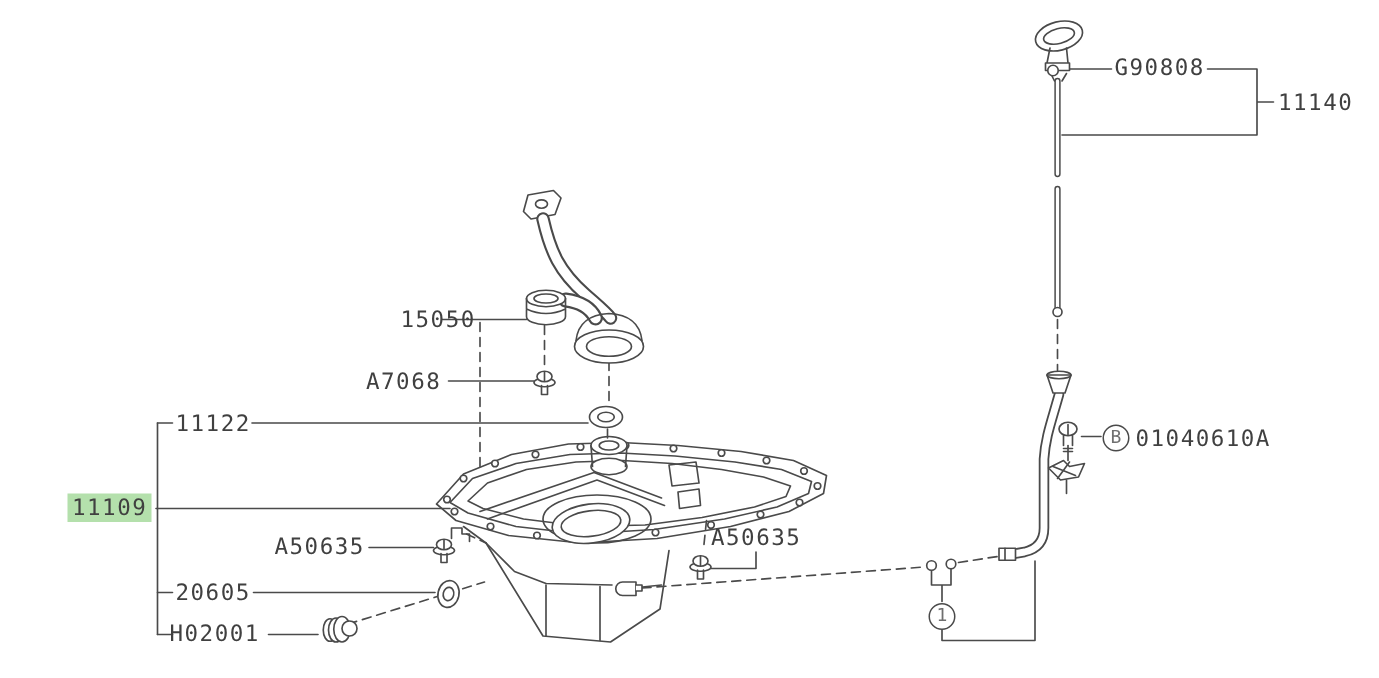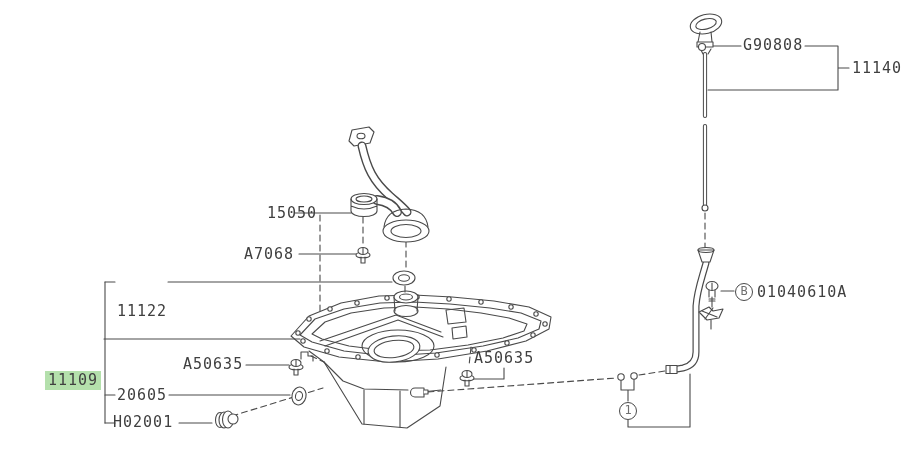--- a/index.html
+++ b/index.html
@@ -6,21 +6,21 @@
   #stage {
     position:relative; width:919px; height:452px; background:#ffffff;
     overflow:hidden; font-family:"DejaVu Sans Mono", monospace;
   }
   #stage svg { position:absolute; left:0; top:0; }
   .ln { stroke:#4a4a4a; stroke-width:1.1; fill:none; stroke-linecap:round; stroke-linejoin:round; }
   .label {
     position:absolute; font:15px/15px "DejaVu Sans Mono", monospace;
     letter-spacing:1px; color:#404040; white-space:nowrap;
   }
-  .label.hl { background:#b4e0ac; padding:2px 3px;margin-top:42px; }
+  .label.hl { background:#b4e0ac; padding:2px 3px; }
   .badge {
     position:absolute; width:18px; height:18px; box-sizing:border-box;
     border:1.3px solid #4a4a4a; border-radius:50%; background:#fff;
     color:#6f6f6f; font:12px/15px "DejaVu Sans Mono", monospace; text-align:center;
   }
 </style>
 </head>
 <body>
 
 <div id="stage">
@@ -185,21 +185,21 @@
       <path d="M712,297 V307"></path>
       <ellipse cx="712" cy="286" rx="6" ry="4.5" fill="#fff"></ellipse>
       <path d="M712,283 V290 M709,290 V297 M715,290 V297 M709,299 H715 M709,301 H715"></path>
       <path d="M699,312 L709,307 L713,311 L723,309 L719,318 L707,320 Z" fill="#fff"></path>
       <path d="M702,311 L717,317 M713,308 L705,319 M711,320 V329"></path>
     </g>
   </svg>
 
   <div class="label" style="left:243px; top:206px;margin-left:24px;">15050</div>
   <div class="label" style="left:244px; top:247px;">A7068</div>
-  <div class="label" style="left:117px; top:275px;margin-top:29px;">11122</div>
+  <div class="label" style="left:117px; top:275px;">11122</div>
   <div class="label hl" style="left:45px; top:329px;">11109</div>
   <div class="label" style="left:183px; top:357px;">A50635</div>
   <div class="label" style="left:474px; top:351px;">A50635</div>
   <div class="label" style="left:117px; top:388px;">20605</div>
   <div class="label" style="left:113px; top:415px;">H02001</div>
   <div class="label" style="left:743px; top:38px;">G90808</div>
   <div class="label" style="left:852px; top:61px;">11140</div>
   <div class="badge" style="left:735px; top:283px;">B</div>
   <div class="label" style="left:757px; top:285px;">01040610A</div>
   <div class="badge" style="left:619px; top:402px;">1</div>

